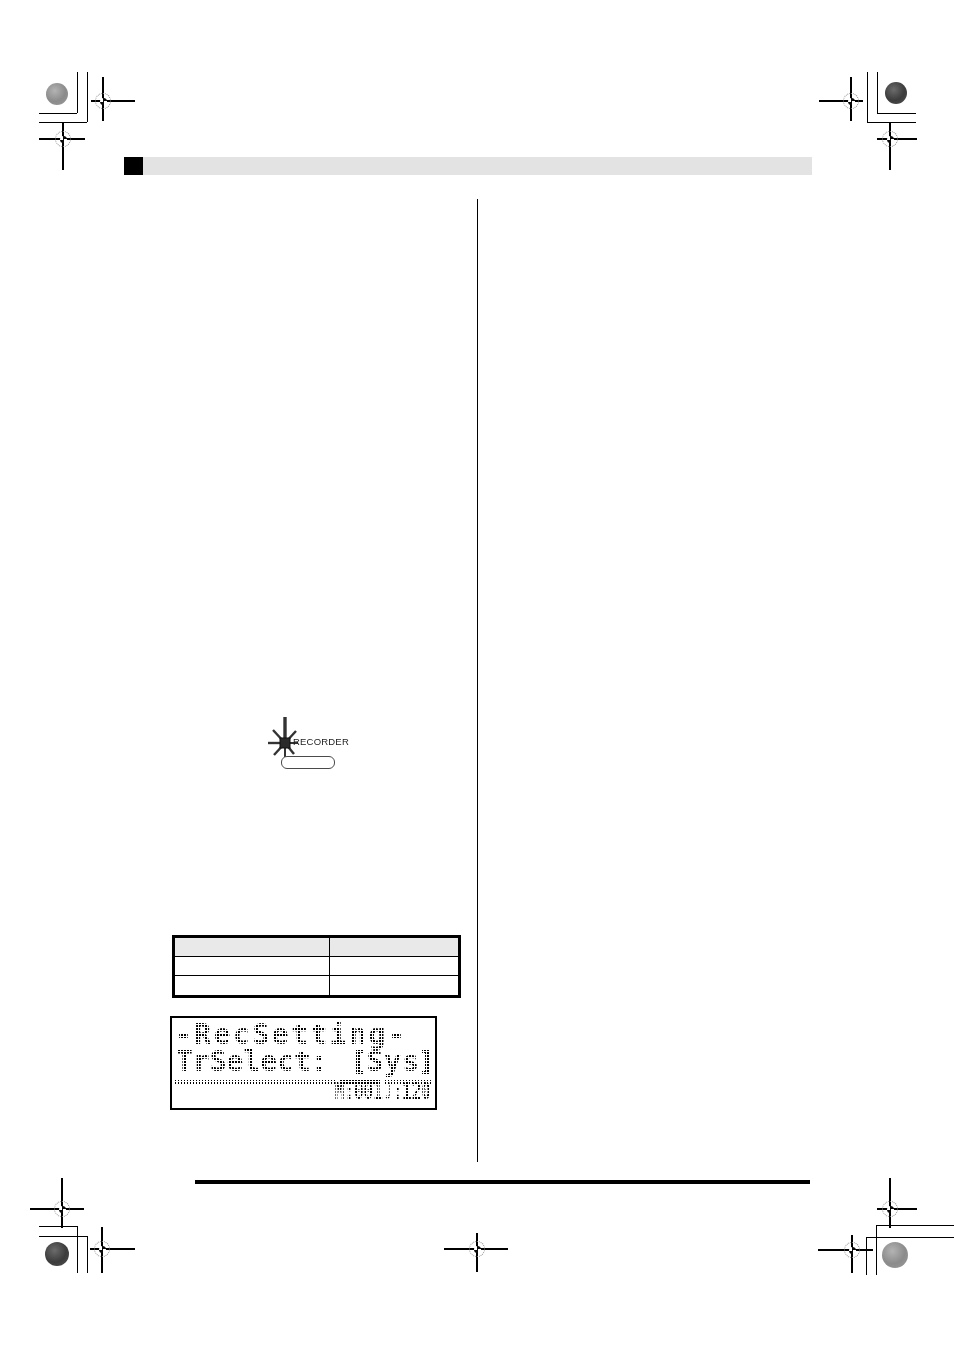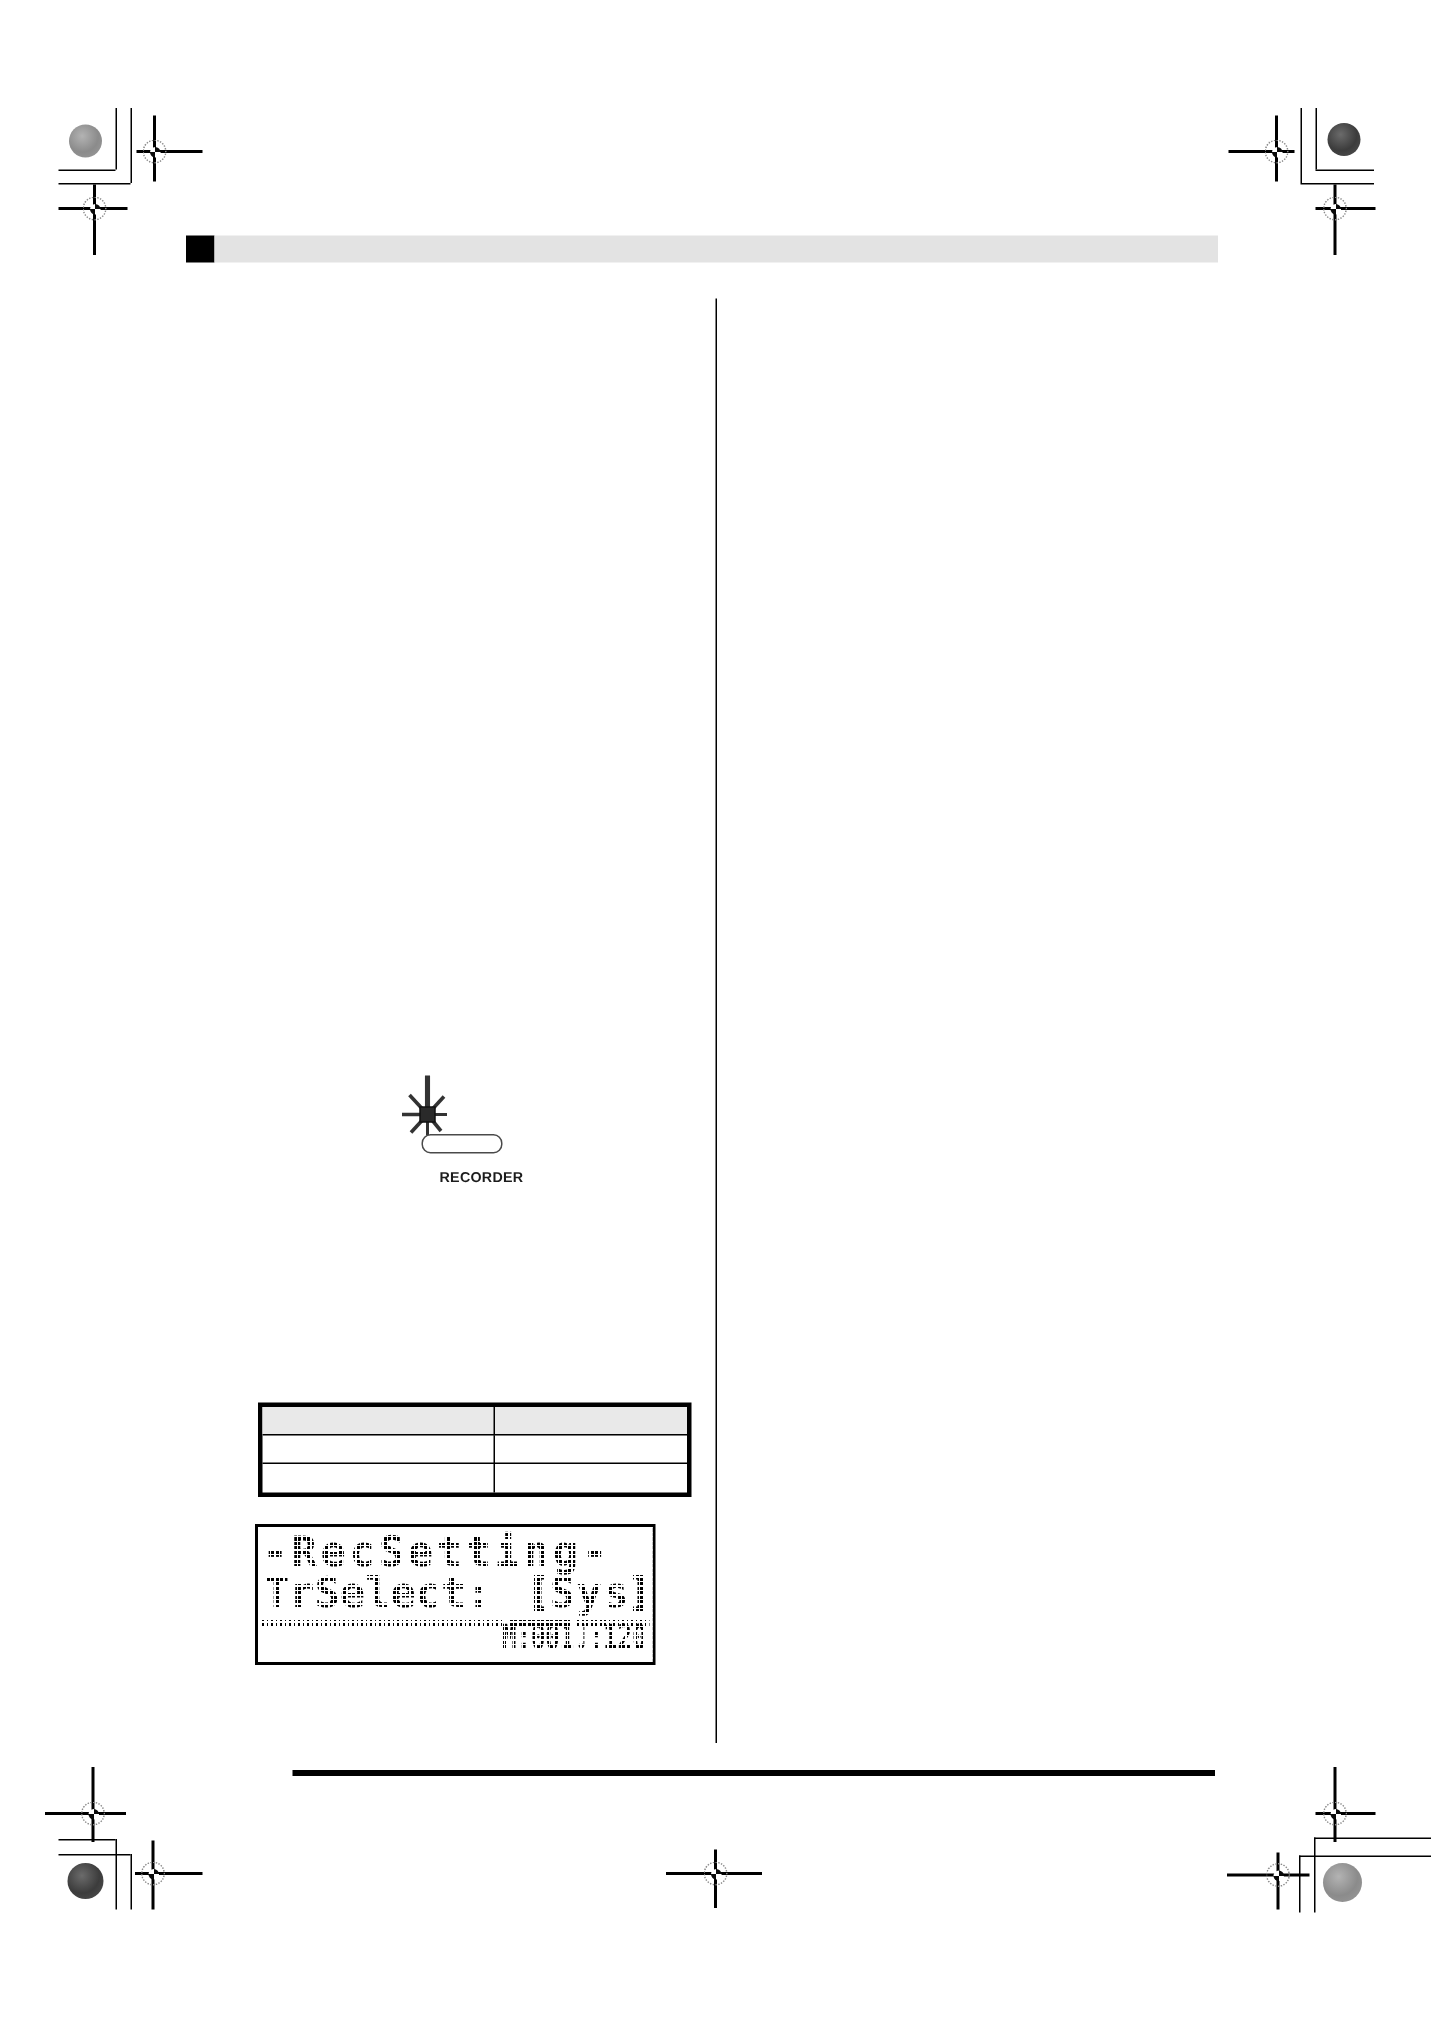--- a/index.html
+++ b/index.html
@@ -24,22 +24,22 @@
 
   
   .hdr-square{position:absolute;left:124px;top:157px;width:19px;height:18px;background:#000;}
   .hdr-bar{position:absolute;left:143px;top:157px;width:669px;height:18px;background:#e3e3e3;}
 
   
   .col-divider{position:absolute;left:477px;top:199px;width:1px;height:963px;background:#000;}
   .bottom-rule{position:absolute;left:195px;top:1180px;width:615px;height:4px;background:#000;}
 
   
-  .rec-label{position:absolute;left:293px;top:736px;font-size:9.5px;font-weight:bold;
-             color:#1c1c1c;letter-spacing:0.2px;margin-top:44px;}
+  .rec-label{position:absolute;left:293px;top:736px;font-size:9.5px;font-weight:normal;
+             color:#1c1c1c;letter-spacing:0.2px;}
   .rec-btn{position:absolute;left:281px;top:756px;width:54px;height:13px;
            border:1.5px solid #4a4a4a;border-radius:6px;background:#fff;box-sizing:border-box;}
 
   
   .dtable{position:absolute;left:172px;top:935px;width:289px;height:63px;
           border:3px solid #000;box-sizing:border-box;background:#fff;
           display:grid;grid-template-columns:155px 1fr;grid-template-rows:1fr 1fr 1fr;}
   .dtable .cell{border-right:1px solid #000;border-bottom:1px solid #000;font-size:10px;}
   .dtable .cell.lastcol{border-right:none;}
   .dtable .cell.lastrow{border-bottom:none;}

